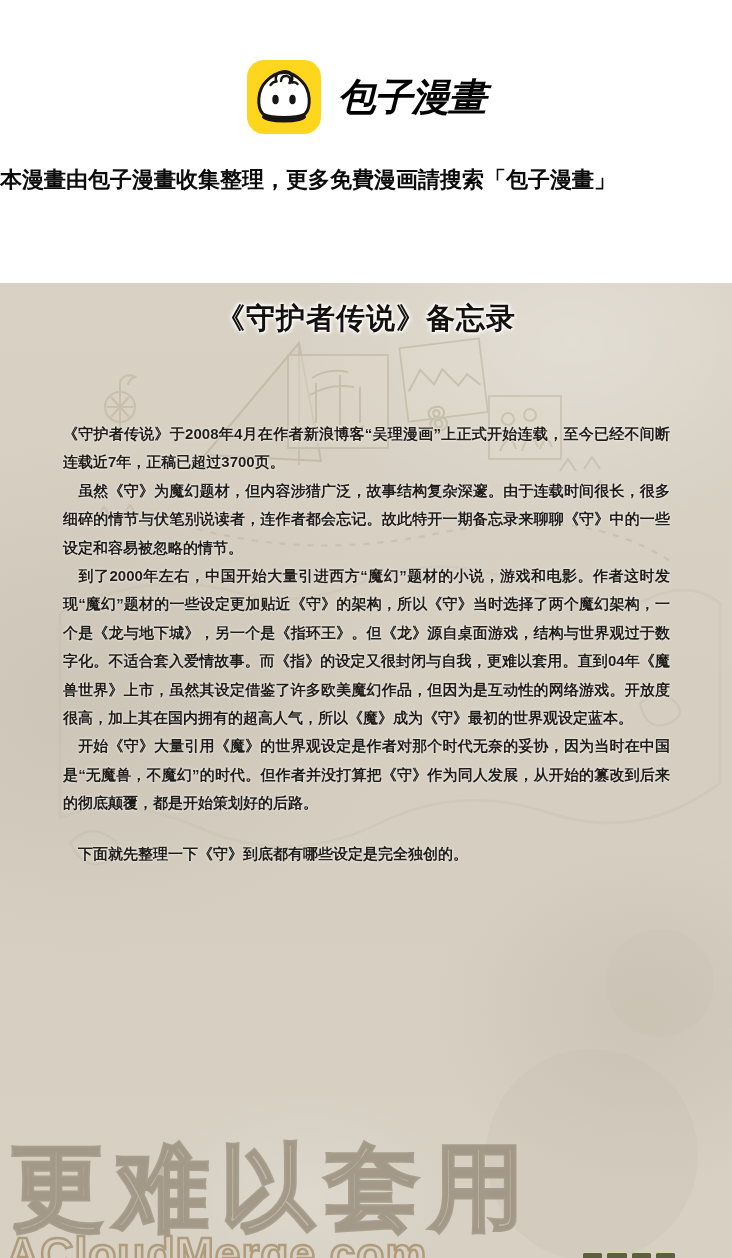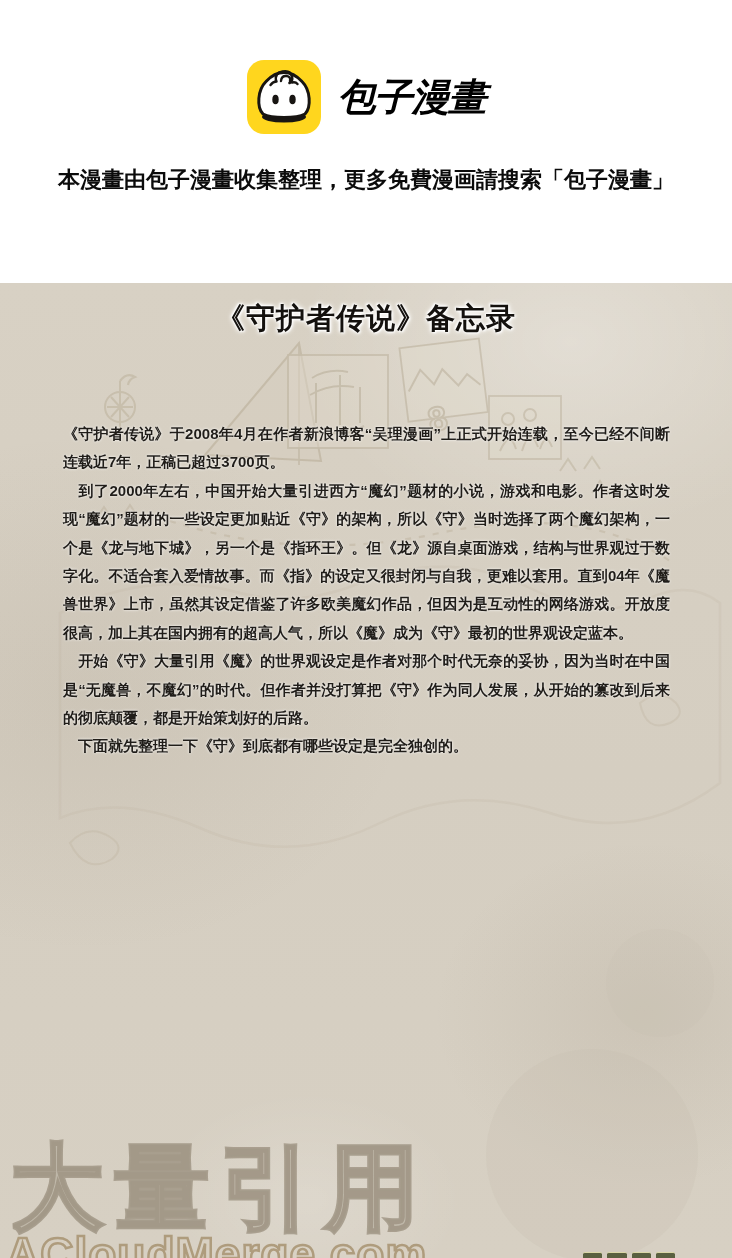--- a/index.html
+++ b/index.html
@@ -5,21 +5,21 @@
   html,body{margin:0;padding:0;}
   body{font-family:"Liberation Sans", sans-serif; background:#888;}
   .page{position:relative;width:732px;height:1258px;margin:0 auto;background:#ffffff;overflow:hidden;}
 
   
   .header{position:absolute;top:0;left:0;width:732px;height:283px;background:#ffffff;}
   .brand-row{position:absolute;top:60px;left:0;width:100%;display:flex;justify-content:center;align-items:center;gap:17px;}
   .logo-badge{width:74px;height:74px;background:#FFD61E;border-radius:17px;flex:0 0 auto;display:flex;align-items:center;justify-content:center;}
   .logo-badge svg{display:block;}
   .brand-name{font-size:38px;font-weight:bold;color:#000;letter-spacing:-1px;white-space:nowrap;font-style:italic;}
-  .notice{position:absolute;top:165px;left:0;width:100%;text-align:center;font-size:22px;font-weight:bold;color:#0b0b0b;letter-spacing:0px;white-space:nowrap;}
+  .notice{position:absolute;top:165px;left:0;width:100%;font-size:22px;font-weight:bold;color:#0b0b0b;letter-spacing:0px;white-space:nowrap;}
 
   
   .document{position:absolute;top:283px;left:0;width:732px;height:975px;
     background-color:#d6cfc2;
     background-image:
       radial-gradient(ellipse 420px 300px at 78% 6%, rgba(255,255,255,.28), transparent 65%),
       radial-gradient(ellipse 520px 420px at 12% 42%, rgba(118,102,80,.09), transparent 62%),
       radial-gradient(ellipse 340px 280px at 88% 75%, rgba(118,102,80,.10), transparent 62%),
       radial-gradient(ellipse 260px 180px at 42% 94%, rgba(255,255,255,.16), transparent 60%),
       linear-gradient(180deg, #d8d1c4 0%, #d5cec1 50%, #d7d0c3 100%);
@@ -124,26 +124,27 @@
 
         <path d="M70 560 q 18 -20 40 -6 q 16 10 2 22 q -26 16 -42 -16 Z" opacity="0.45"></path>
         <path d="M640 420 q 20 -16 36 0 q 10 12 -6 20 q -24 10 -30 -20 Z" opacity="0.45"></path>
       </g>
     </svg>
 
     <h1 class="doc-title">《守护者传说》备忘录</h1>
 
     <div class="body-text">
       <p>《守护者传说》于2008年4月在作者新浪博客“吴理漫画”上正式开始连载，至今已经不间断连载近7年，正稿已超过3700页。</p>
+      <p>　虽然《守》为魔幻题材，但内容涉猎广泛，故事结构复杂深邃。由于连载时间很长，很多细碎的情节与伏笔别说读者，连作者都会忘记。故此特开一期备忘录来聊聊《守》中的一些设定和容易被忽略的情节。</p>
       <p>　到了2000年左右，中国开始大量引进西方“魔幻”题材的小说，游戏和电影。作者这时发现“魔幻”题材的一些设定更加贴近《守》的架构，所以《守》当时选择了两个魔幻架构，一个是《龙与地下城》，另一个是《指环王》。但《龙》源自桌面游戏，结构与世界观过于数字化。不适合套入爱情故事。而《指》的设定又很封闭与自我，更难以套用。直到04年《魔兽世界》上市，虽然其设定借鉴了许多欧美魔幻作品，但因为是互动性的网络游戏。开放度很高，加上其在国内拥有的超高人气，所以《魔》成为《守》最初的世界观设定蓝本。</p>
       <p>　开始《守》大量引用《魔》的世界观设定是作者对那个时代无奈的妥协，因为当时在中国是“无魔兽，不魔幻”的时代。但作者并没打算把《守》作为同人发展，从开始的篡改到后来的彻底颠覆，都是开始策划好的后路。</p>
       <p>　下面就先整理一下《守》到底都有哪些设定是完全独创的。</p>
     </div>
 
-    <div class="wm-cn">大量引用</div>
+    <div class="wm-cn">更难以套用</div>
     <div class="wm-url">ACloudMerge.com</div>
 
     <div class="fragment">
       <span></span>
         <span></span>
         <span></span>
         <span></span>
     </div>
   </div>
 

